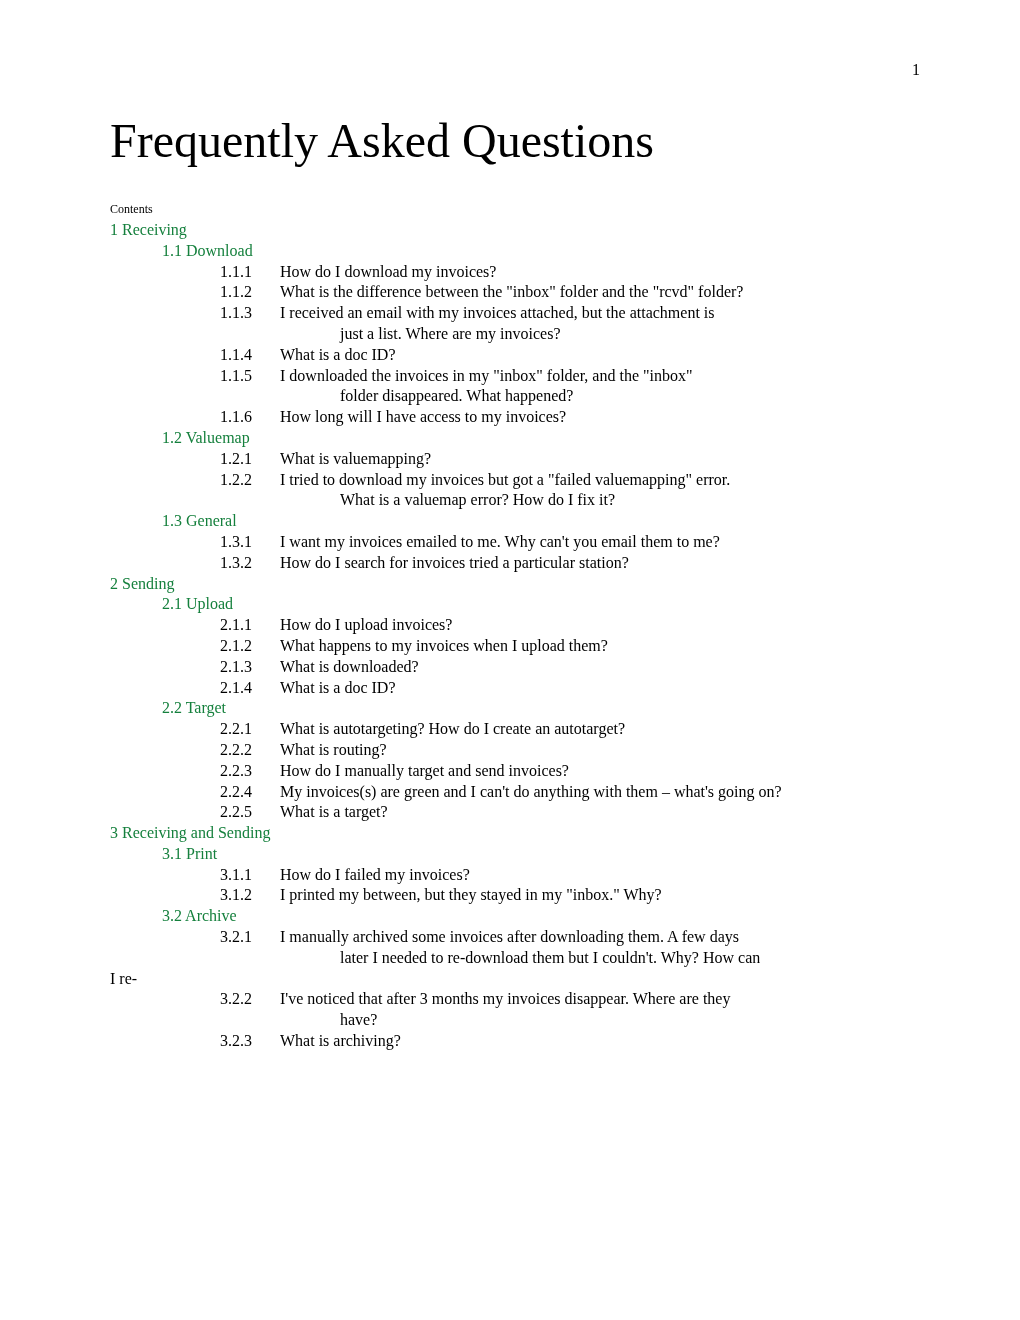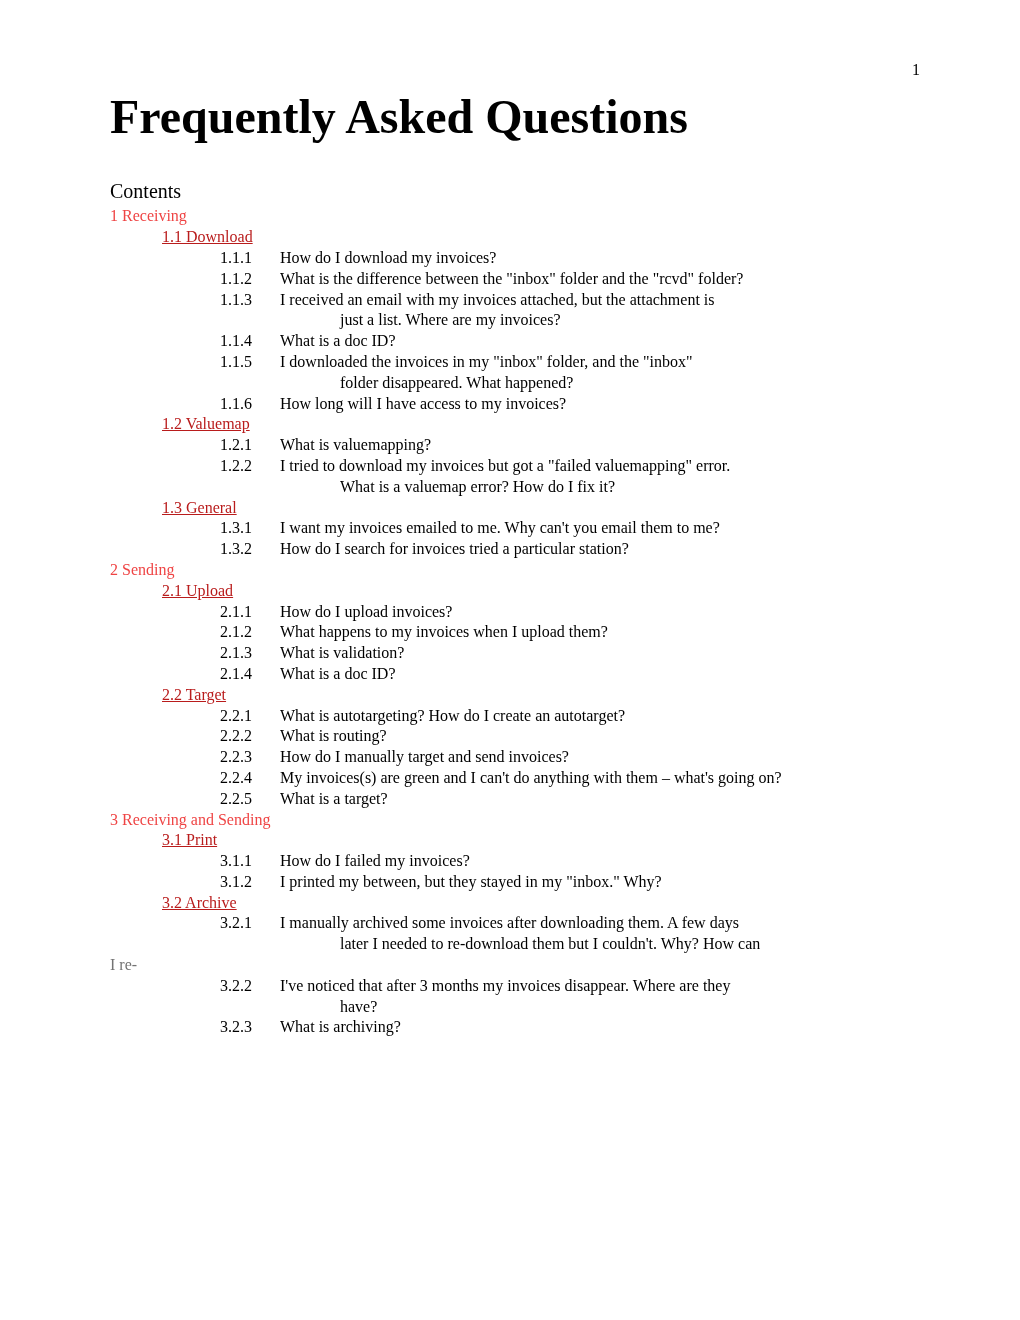--- a/index.html
+++ b/index.html
@@ -14,39 +14,38 @@
       line-height: 1.3;
     }
     .page-number {
       position: absolute;
       top: 60px;
       right: 100px;
       font-size: 16px;
     }
     h1 {
       font-size: 48px;
-      font-weight: bold;
-      margin: 26px 0 30px 0;
+      font-weight: normal;
+      margin: 50px 0 30px 0;
     }
     .contents-label {
-      font-size: 20px;
+      font-size: 12px;
       margin-bottom: 2px;
     }
     .level1 {
-      color: #ef4444;
+      color: #15803d;
       margin-left: 0;
       margin-top: 0;
       margin-bottom: 0;
     }
     .level2 {
-      color: #b91c1c;
+      color: #15803d;
       margin-left: 52px;
       margin-top: 0;
       margin-bottom: 0;
-      text-decoration: underline;
     }
     .level3 {
       color: #000;
       margin-left: 110px;
       margin-top: 0;
       margin-bottom: 0;
       display: flex;
       align-items: flex-start;
     }
     .level3 .num {
@@ -55,21 +54,21 @@
     }
     .level3 .text {
       flex: 1;
     }
     .continuation {
       margin-left: 200px;
       padding-left: 30px;
     }
     .orphan {
       margin-left: 0;
-      color: #737373;
+      color: #000000;
     }
   </style>
 </head>
 <body>
 
 <div class="page-number">1</div>
 
 <h1>Frequently Asked Questions</h1>
 
 <div class="contents-label">Contents</div>
@@ -131,21 +130,21 @@
 <div class="level3">
     <span class="num">2.1.1</span>
     <span class="text">How do I upload invoices?</span>
   </div>
 <div class="level3">
     <span class="num">2.1.2</span>
     <span class="text">What happens to my invoices when I upload them?</span>
   </div>
 <div class="level3">
     <span class="num">2.1.3</span>
-    <span class="text">What is validation?</span>
+    <span class="text">What is downloaded?</span>
   </div>
 <div class="level3">
     <span class="num">2.1.4</span>
     <span class="text">What is a doc ID?</span>
   </div>
 
 <div class="level2">2.2 Target</div>
 <div class="level3">
     <span class="num">2.2.1</span>
     <span class="text">What is autotargeting? How do I create an autotarget?</span>

